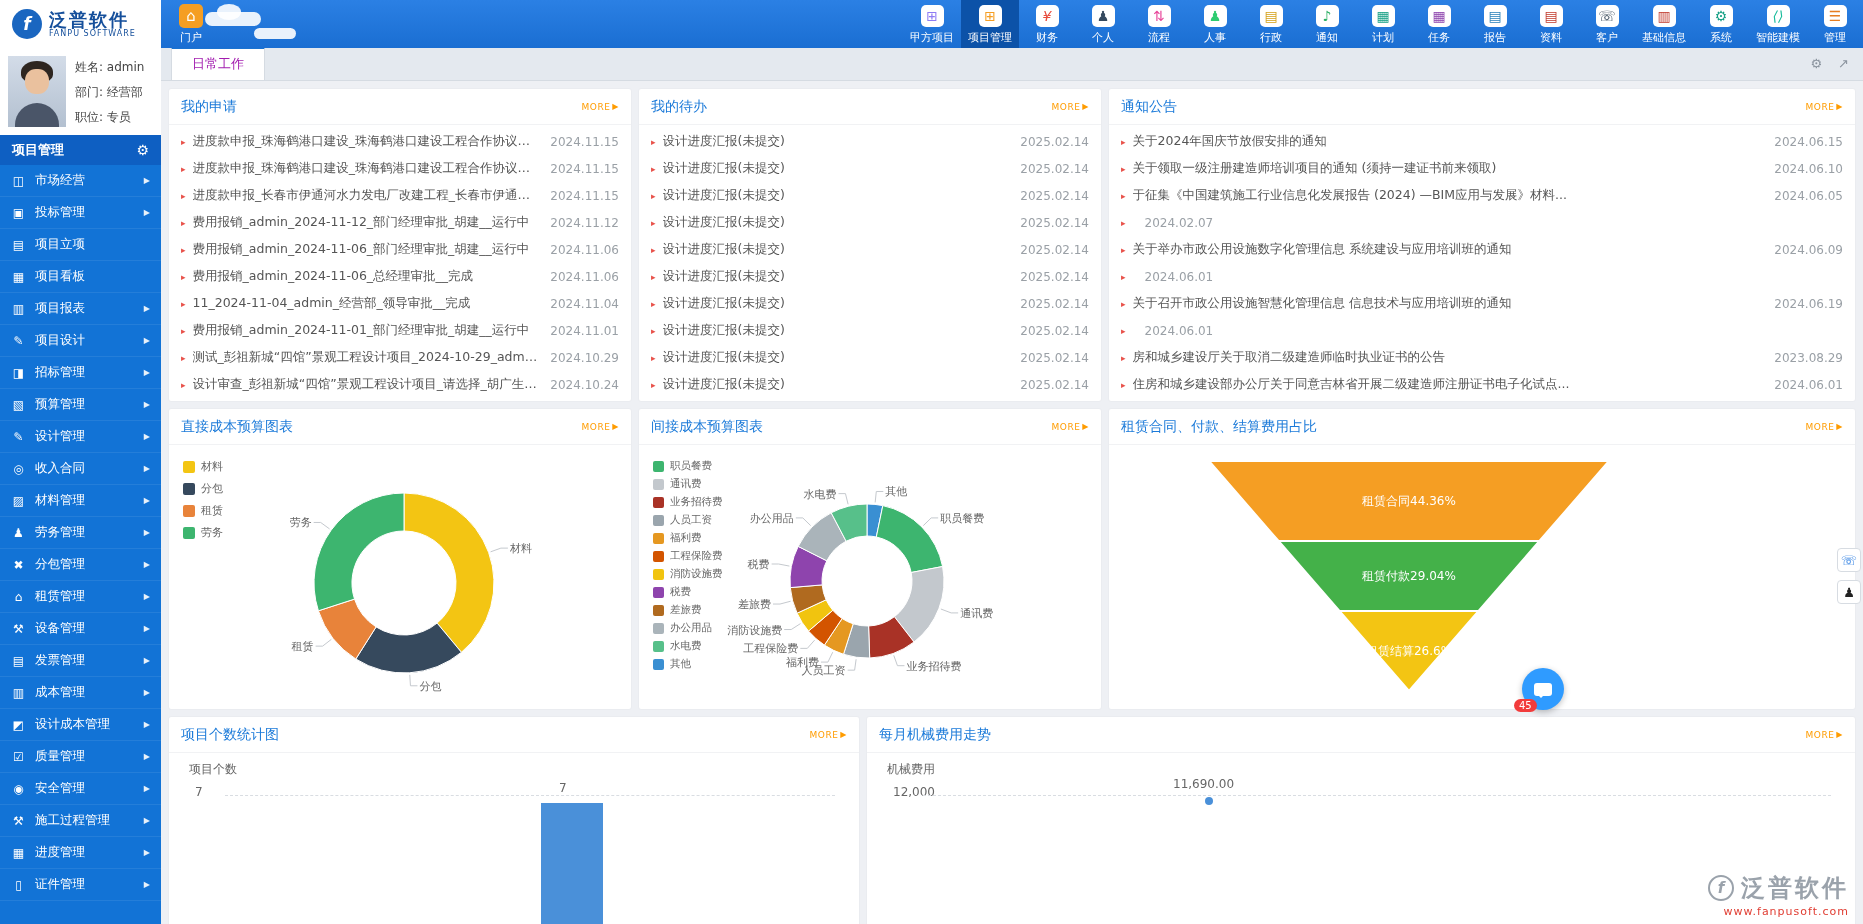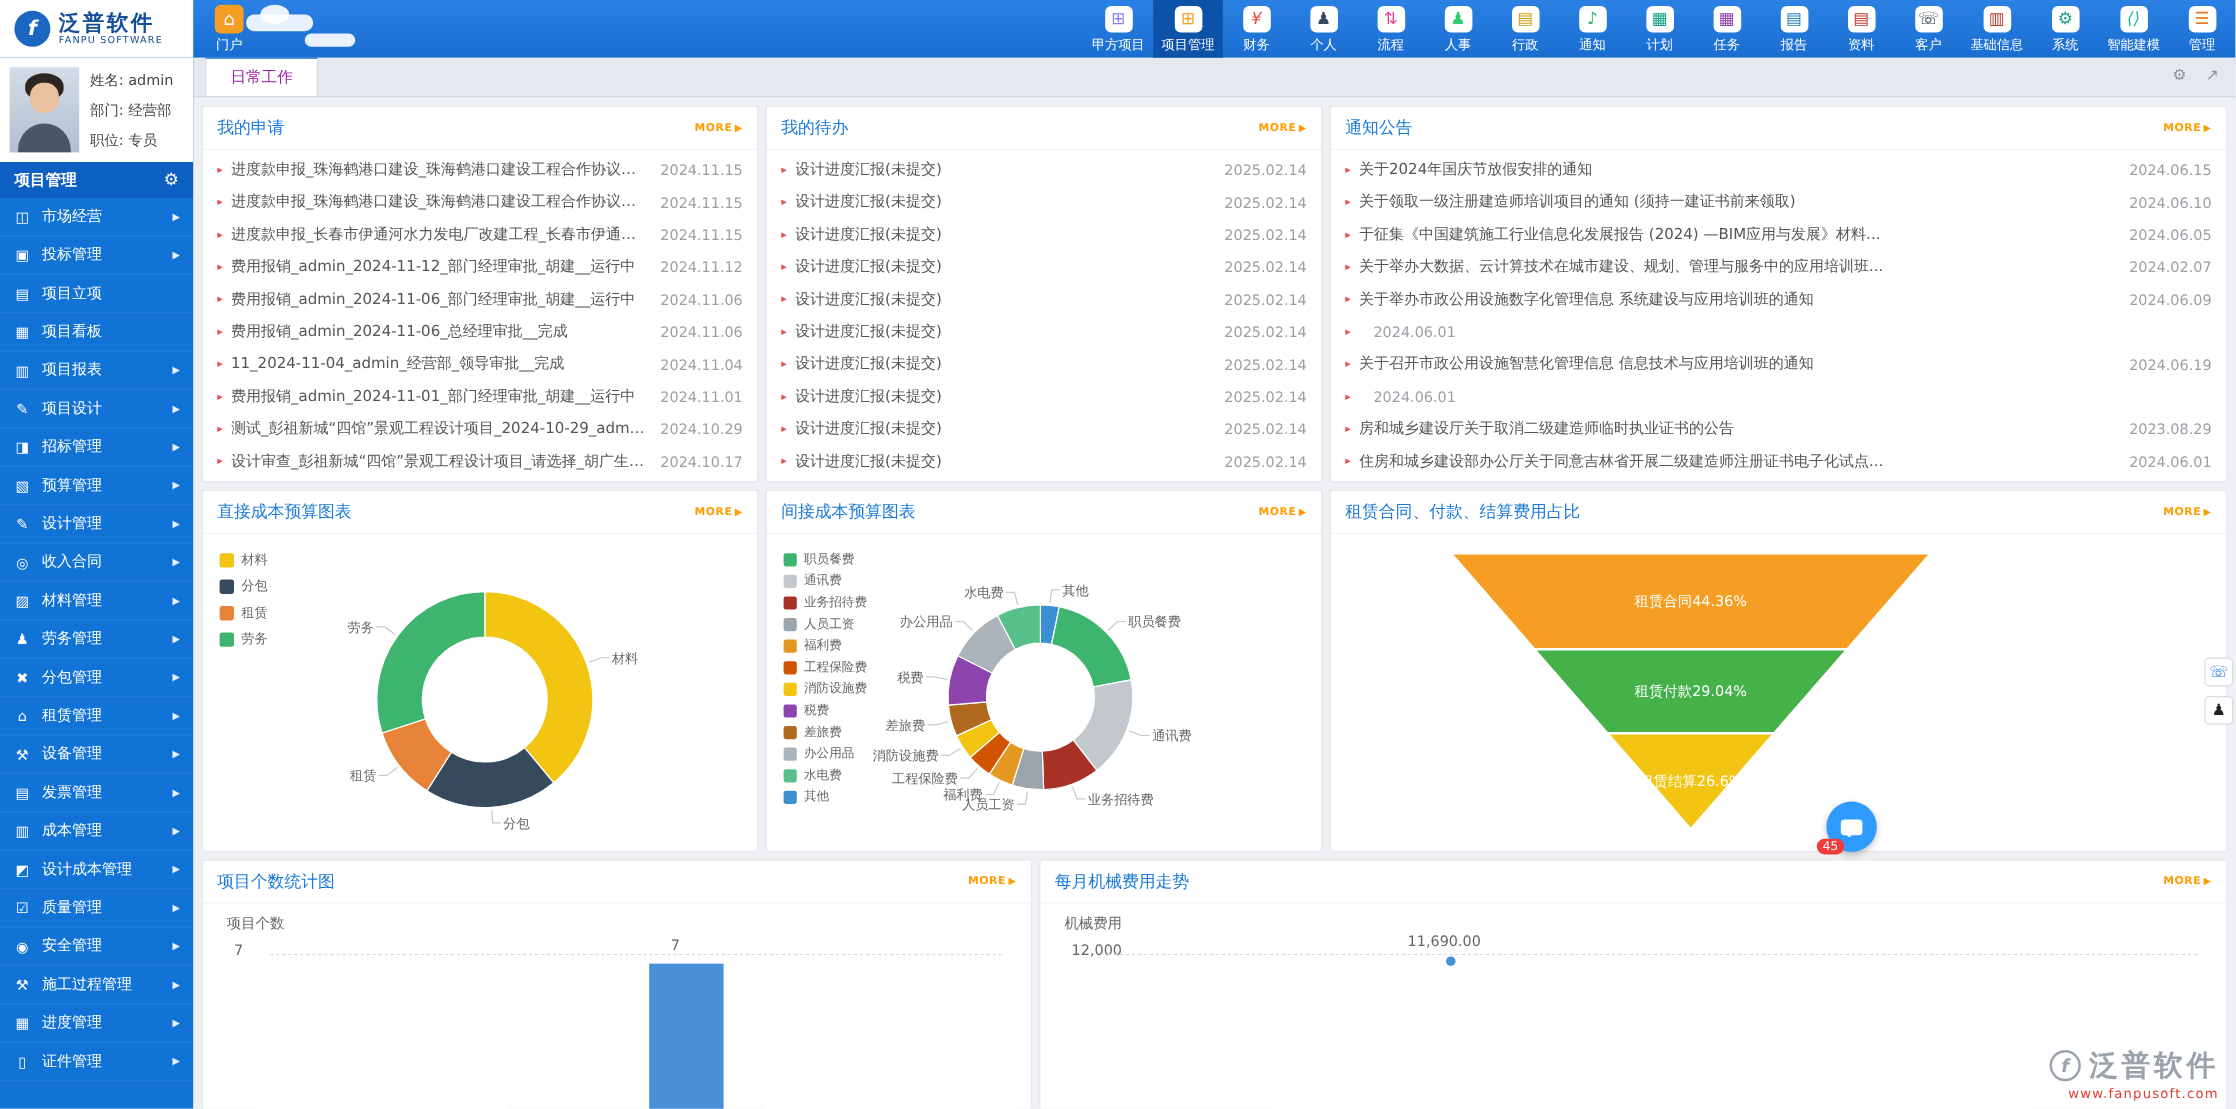--- a/index.html
+++ b/index.html
@@ -50,21 +50,21 @@
 .tab { background:#fff; border:1px solid #d5dbe2; border-bottom:none; border-top:2px solid #1a73d1;
   color:#a21caf; font-size:13px; padding:6px 20px 7px; cursor:pointer; }
 .tab-tools { position:absolute; right:14px; top:8px; display:flex; gap:16px; color:#8a939e; font-size:13px; }
 .tab-tools span { cursor:pointer; }
 .content { padding:8px; }
 .grid1 { display:grid; grid-template-columns:462px 462px 1fr; gap:8px; margin-bottom:8px;border-radius:11px; }
 .grid2 { display:grid; grid-template-columns:690px 1fr; gap:8px; }
 .panel { background:#fff; border-radius:2px; box-shadow:0 0 2px rgba(0,0,0,.07); }
 .p-head { height:36px; display:flex; align-items:center; justify-content:space-between; padding:0 12px; border-bottom:1px solid #f1f2f4; }
 .p-title { color:#1b7ad9; font-size:14px; }
-.more { color:#ff9c00; font-size:9px; font-weight:bold; letter-spacing:.5px; cursor:pointer; display:flex; align-items:center; gap:2px; }
+.more { color:#ff9c00; font-size:9px; font-weight:normal; letter-spacing:.5px; cursor:pointer; display:flex; align-items:center; gap:2px; }
 .more .ma { font-size:8px; }
 .list-panel { height:312px; overflow:hidden; }
 .chart-panel { height:300px; overflow:hidden; }
 .mini-panel { height:240px; overflow:hidden; }
 .list { padding:3px 12px 0; }
 .lrow { display:flex; align-items:center; height:27px; font-size:12.5px; color:#555; cursor:pointer; }
 .lrow .bullet { color:#e8514a; font-size:9px; margin-right:7px; flex:0 0 auto; }
 .lrow .txt { flex:1; white-space:nowrap; overflow:hidden; text-overflow:ellipsis; }
 .lrow .date { color:#9aa0a6; font-size:12px; margin-left:12px; flex:0 0 auto; }
 .chart-body { position:relative; height:263px; }
@@ -477,21 +477,21 @@
 
             <div class="lrow">
               <span class="bullet">▸</span>
               <span class="txt">测试_彭祖新城“四馆”景观工程设计项目_2024-10-29_admin_结束__完成</span>
               <span class="date">2024.10.29</span>
             </div>
 
             <div class="lrow">
               <span class="bullet">▸</span>
               <span class="txt">设计审查_彭祖新城“四馆”景观工程设计项目_请选择_胡广生_2024-10-2...</span>
-              <span class="date">2024.10.17</span>
+              <span class="date">2024.10.24</span>
             </div>
           </div>
       </section>
 
       <section class="panel list-panel">
         <div class="p-head">
           <span class="p-title">我的待办</span>
           <span class="more">
               <span>MORE</span>
               <span class="ma">▶</span>
@@ -584,21 +584,20 @@
             </div>
 
             <div class="lrow">
               <span class="bullet">▸</span>
               <span class="txt">于征集《中国建筑施工行业信息化发展报告 (2024) —BIM应用与发展》材料...</span>
               <span class="date">2024.06.05</span>
             </div>
 
             <div class="lrow">
               <span class="bullet">▸</span>
-              <span class="txt">关于举办大数据、云计算技术在城市建设、规划、管理与服务中的应用培训班...</span>
               <span class="date">2024.02.07</span>
             </div>
 
             <div class="lrow">
               <span class="bullet">▸</span>
               <span class="txt">关于举办市政公用设施数字化管理信息 系统建设与应用培训班的通知</span>
               <span class="date">2024.06.09</span>
             </div>
 
             <div class="lrow">

